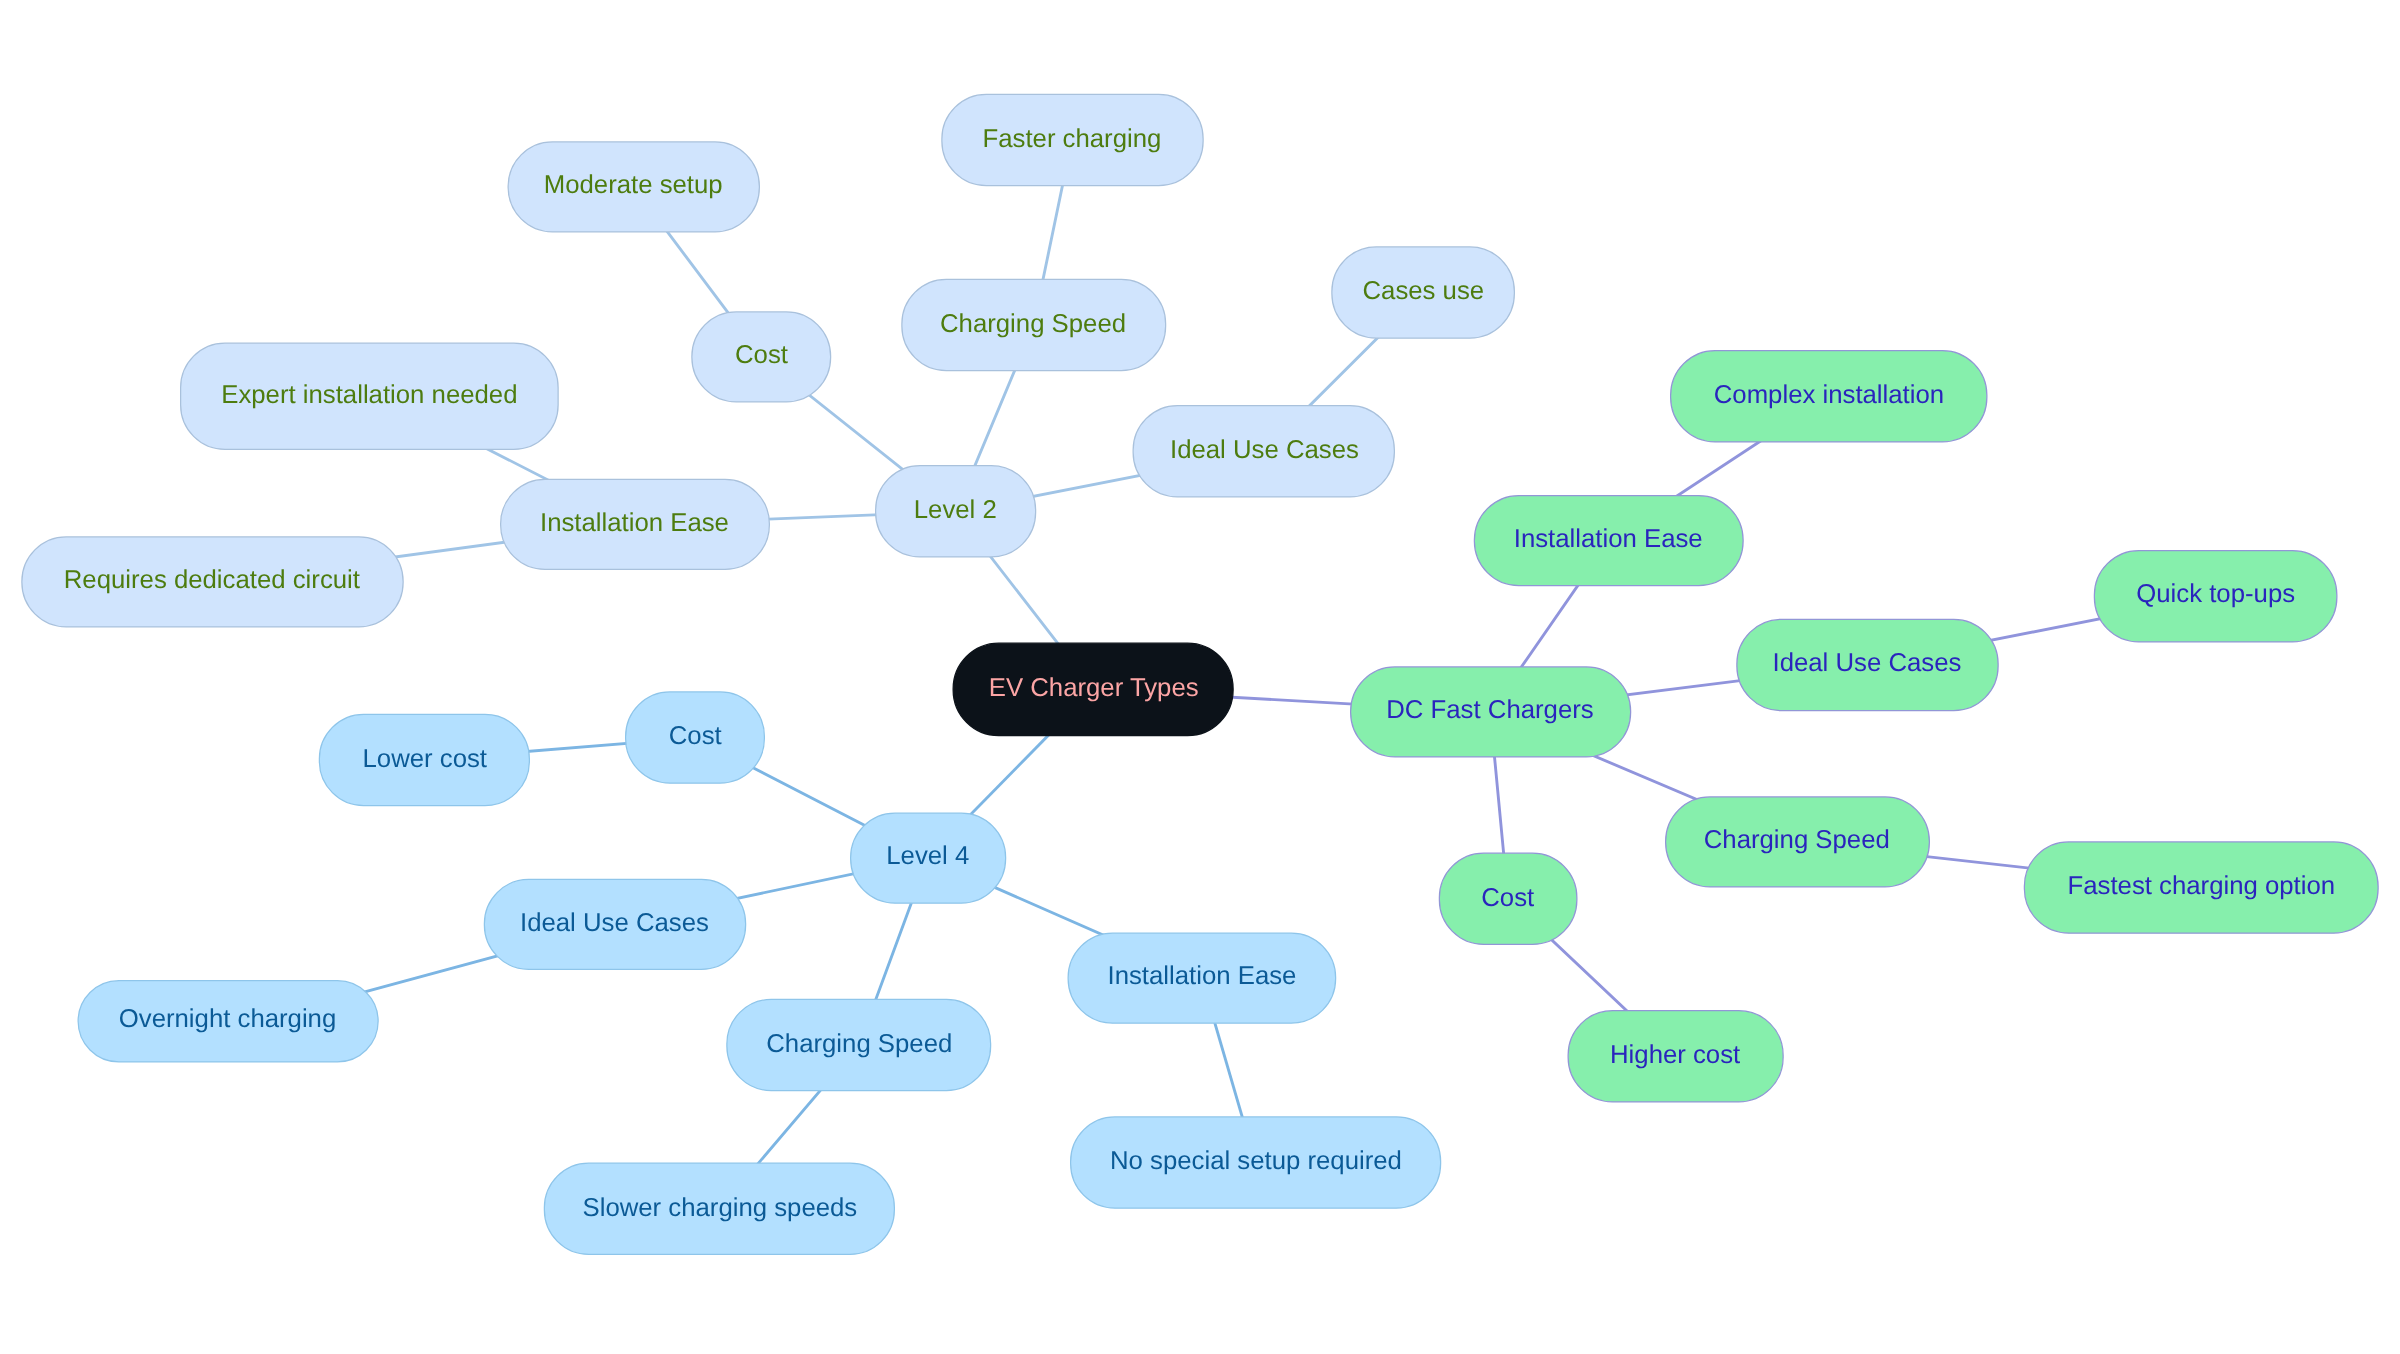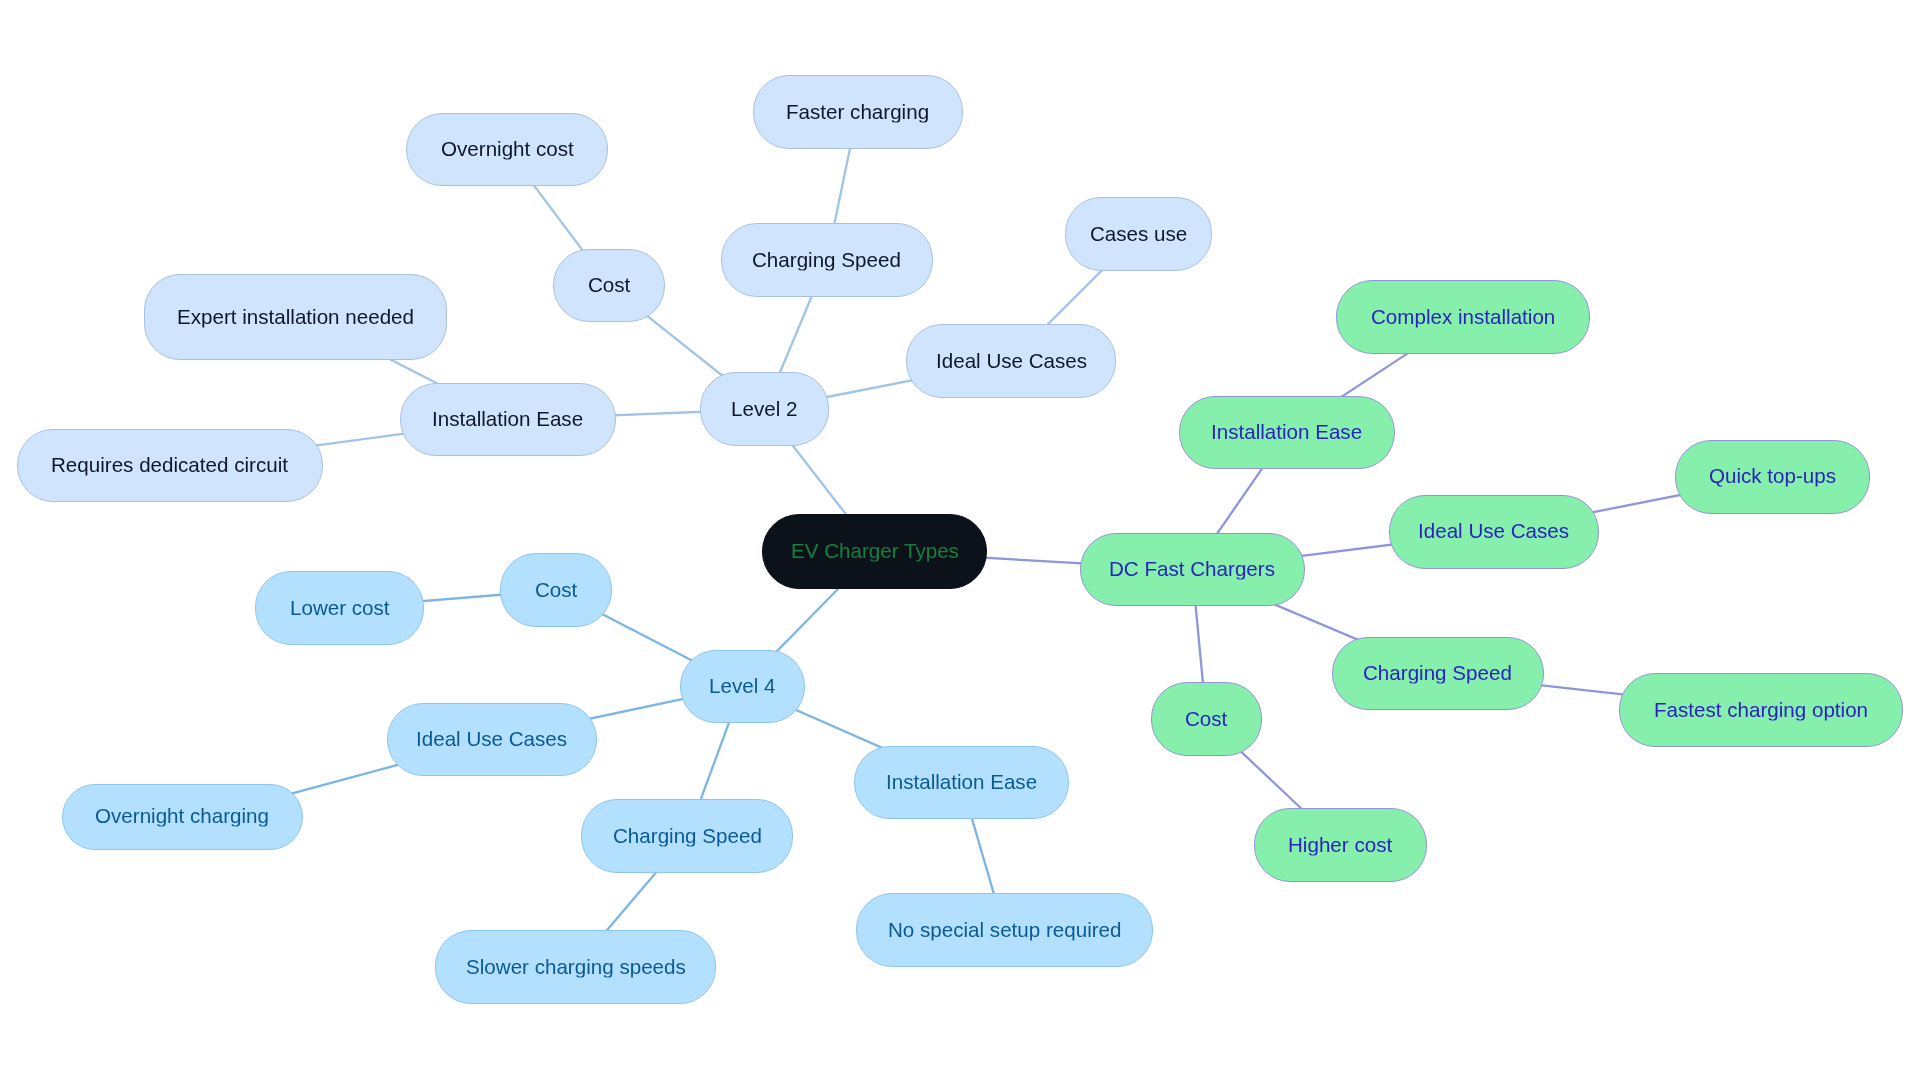--- a/index.html
+++ b/index.html
@@ -12,23 +12,23 @@
   #mindmap-canvas{ position:relative; width:1920px; height:1083px; background:#ffffff; }
   #edge-layer{ position:absolute; left:0; top:0; width:1920px; height:1083px; }
   .mm-edge{ stroke-width:2.3; stroke-linecap:round; fill:none; }
   .mm-node{
     position:absolute; box-sizing:border-box;
     display:flex; align-items:center; justify-content:center;
     border-radius:36px; border-style:solid; border-width:1px;
     font-size:20.6px; line-height:1; white-space:nowrap;
   }
   .mm-node .mm-label{ display:block; transform:translateY(-0.5px); will-change:transform; }
-  .mm-node.root  { background:#0c1219; border-color:#0c1219; color:#15803d; border-radius:37px; }
+  .mm-node.root  { background:#0c1219; border-color:#0c1219; color:#fca5a5; border-radius:37px; }
   .mm-node.blue1 { background:#b3e0ff; border-color:#8ec5ea; color:#0b5a96; }
-  .mm-node.blue2 { background:#d0e4fd; border-color:#a9c1dc; color:#0f172a;justify-content:center; }
+  .mm-node.blue2 { background:#d0e4fd; border-color:#a9c1dc; color:#4d7c0f;justify-content:center; }
   .mm-node.purple{ background:#86efac; border-color:#9296d6; color:#2a24bd; }
 </style>
 </head>
 <body>
 
 <div id="mindmap-canvas">
 
   <svg id="edge-layer" viewBox="0 0 1920 1083" width="1920" height="1083">
     <line class="mm-edge" x1="874.75" y1="551.5" x2="764.55" y2="409.25" stroke="#a0c4e6"></line>
     <line class="mm-edge" x1="764.55" y1="409.25" x2="826.8" y2="260.25" stroke="#a0c4e6"></line>
@@ -69,21 +69,21 @@
   <div class="mm-node blue2" style="left:720.6px;top:223.4px;width:212.4px;height:73.7px">
       <span class="mm-label">Charging Speed</span>
     </div>
   <div class="mm-node blue2" style="left:752.5px;top:75.3px;width:210px;height:73.7px">
       <span class="mm-label">Faster charging</span>
     </div>
   <div class="mm-node blue2" style="left:553px;top:248.5px;width:111.6px;height:73.7px">
       <span class="mm-label">Cost</span>
     </div>
   <div class="mm-node blue2" style="left:406px;top:112.7px;width:202px;height:73.7px">
-      <span class="mm-label">Overnight cost</span>
+      <span class="mm-label">Moderate setup</span>
     </div>
   <div class="mm-node blue2" style="left:400px;top:382.8px;width:216px;height:73.7px">
       <span class="mm-label">Installation Ease</span>
     </div>
   <div class="mm-node blue2" style="left:144.2px;top:274.1px;width:303.3px;height:86px">
       <span class="mm-label">Expert installation needed</span>
     </div>
   <div class="mm-node blue2" style="left:16.8px;top:428.5px;width:305.8px;height:73.7px">
       <span class="mm-label">Requires dedicated circuit</span>
     </div>

